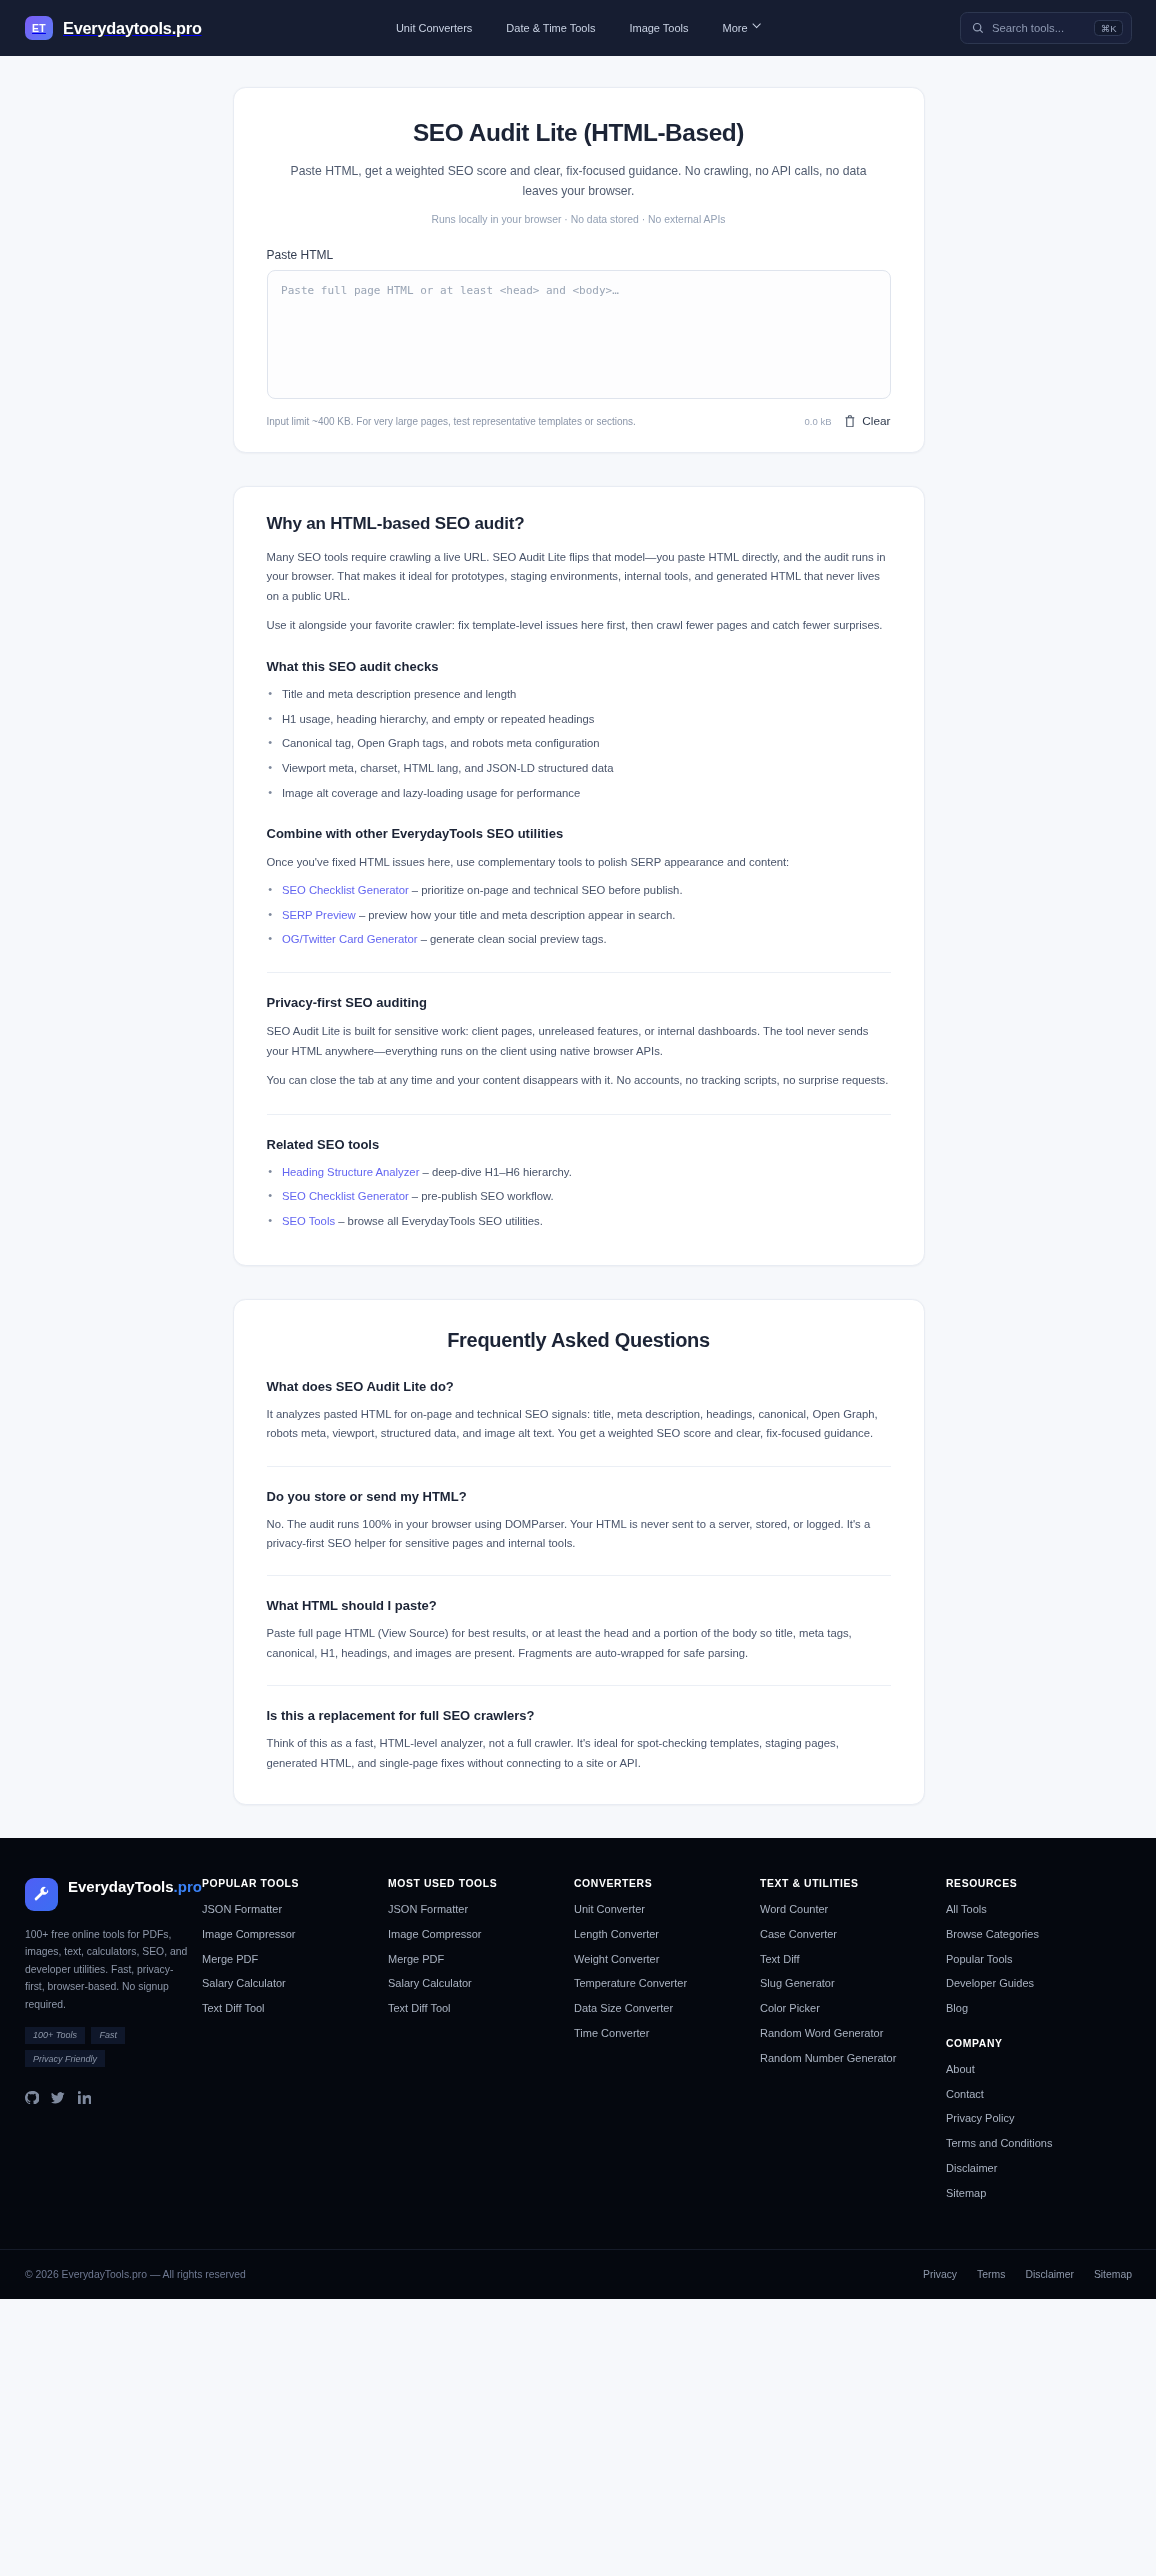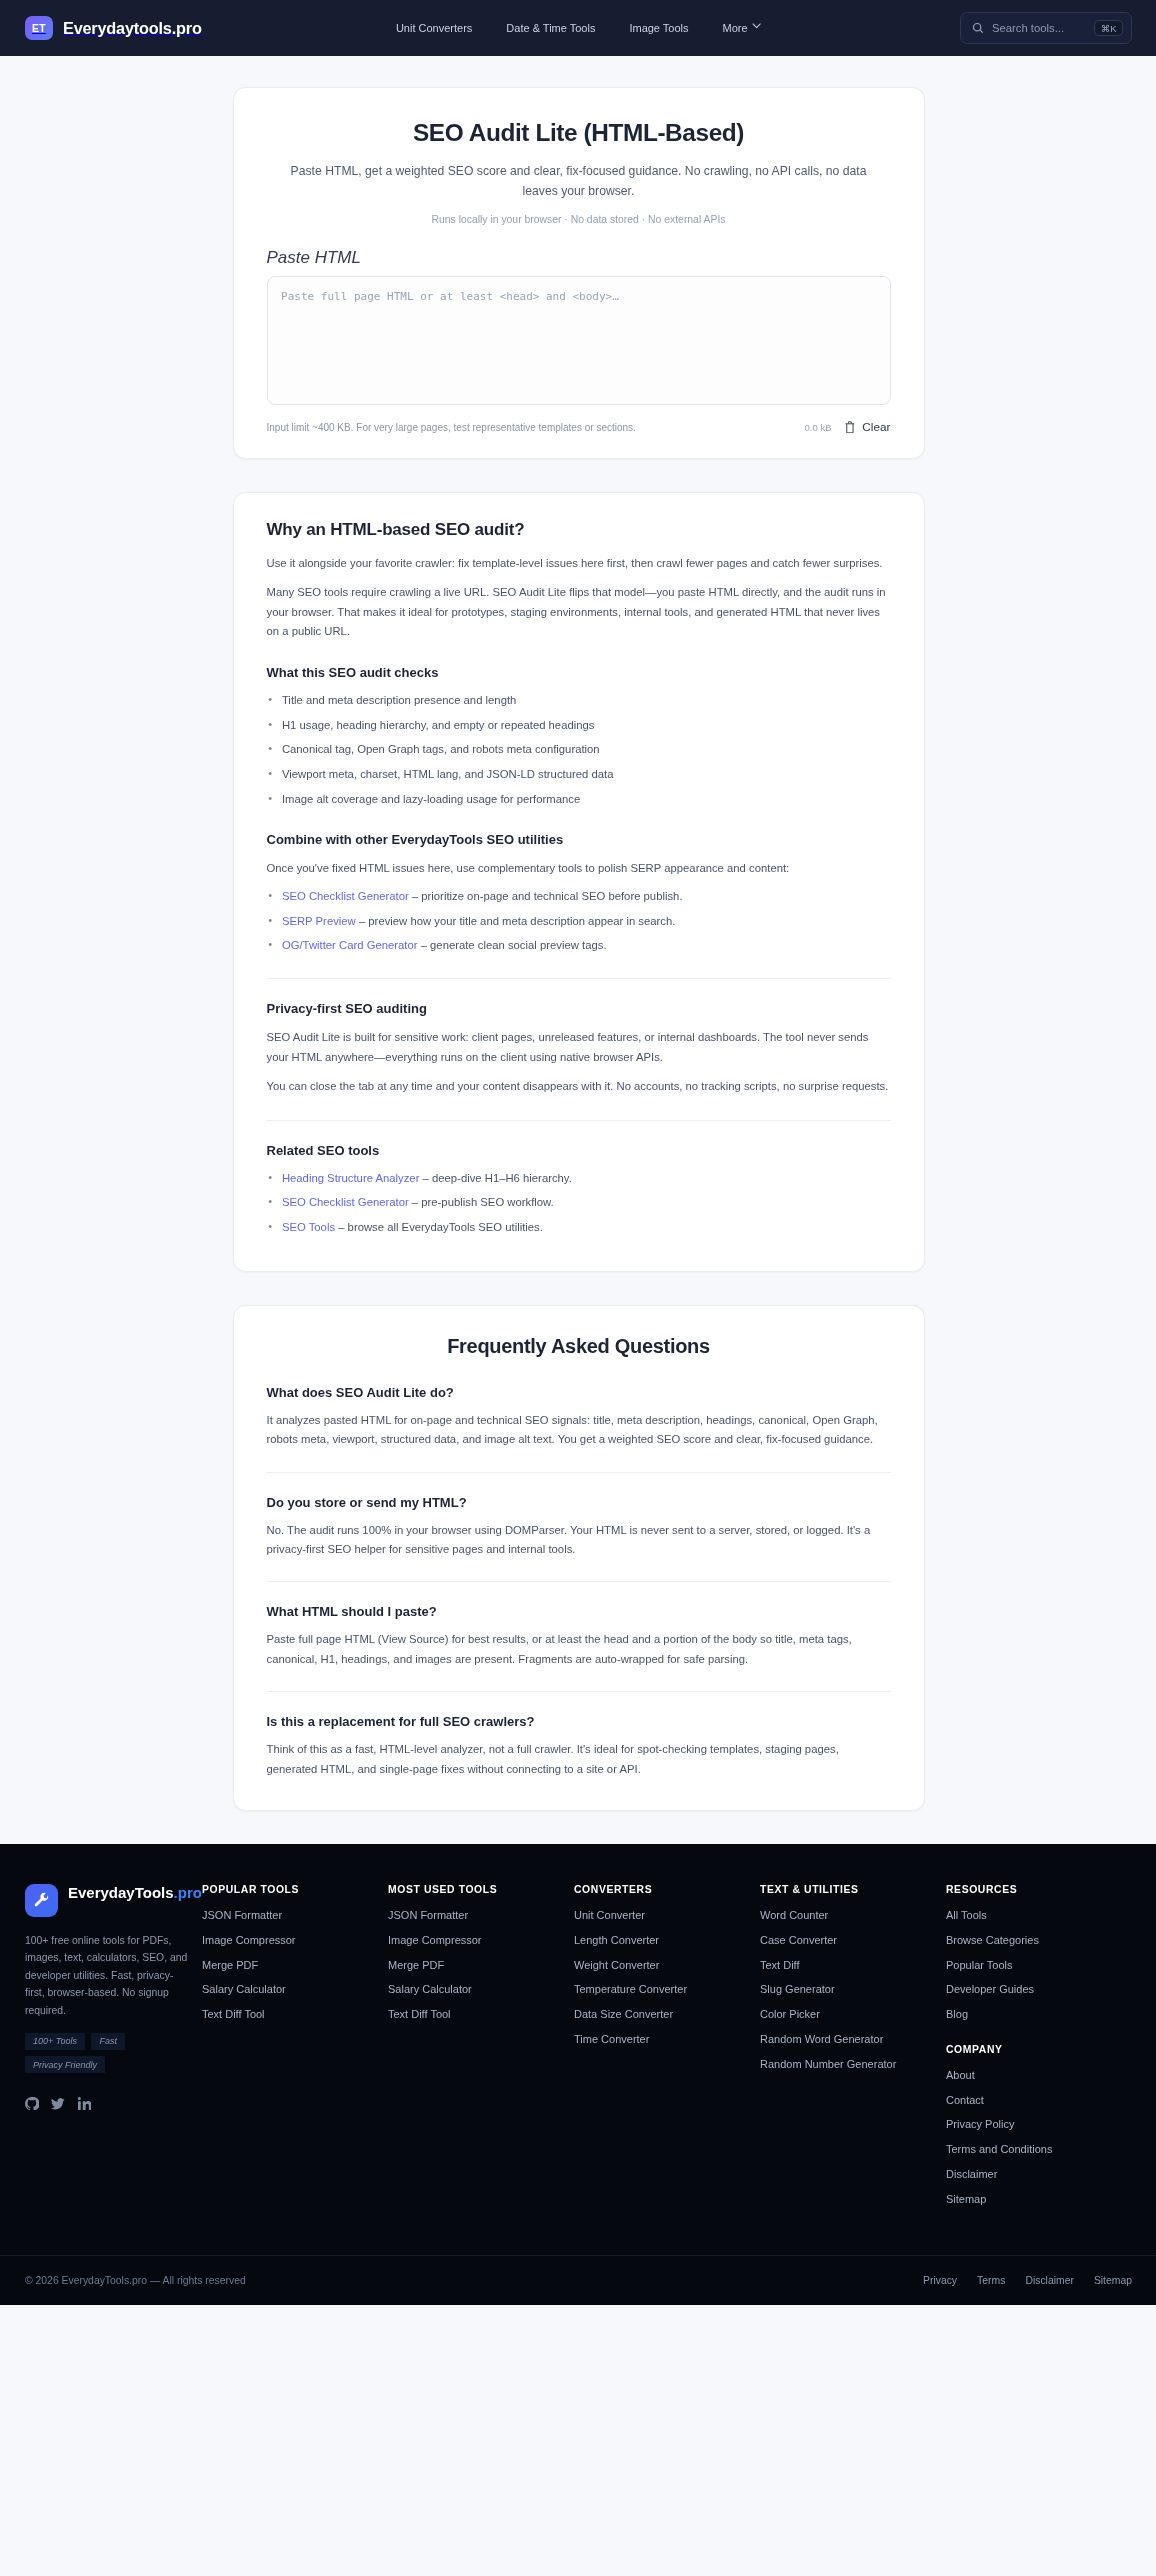--- a/index.html
+++ b/index.html
@@ -75,21 +75,21 @@
   .tool-card { padding: 31px 33px 23.5px; }
   .tool-title {
     text-align: center; font-size: 24.4px; font-weight: bold;
     color: #1c2436; letter-spacing: -0.4px; margin-bottom: 15.4px;
   }
   .tool-sub {
     text-align: center; font-size: 12.2px; color: #515c70;
     line-height: 1.58; max-width: 578px; margin: 0 auto 12.7px;
   }
   .tool-meta { text-align: center; font-size: 10.4px; color: #93a0b4; margin-bottom: 23.5px; }
-  .field-label { font-size: 17px; color: #333d50; margin-bottom: 8.1px; display:block;font-style:italic; }
+  .field-label { font-size: 12px; color: #333d50; margin-bottom: 8.1px; display:block; }
   .html-area {
     width: 100%; height: 129px;
     border: 0.9px solid #dfe4ed; border-radius: 8.1px;
     background: #fdfdfe;
     padding: 12.7px 13.6px;
     font-family: "DejaVu Sans Mono", monospace;
     font-size: 11px; color: #1c2436;
     resize: none; outline: none;
   }
   .html-area::placeholder { color: #9aa5b5; }
@@ -233,22 +233,22 @@
           <path d="M3 3.5 V14 a1 1 0 0 0 1 1 h6 a1 1 0 0 0 1 -1 V3.5"></path>
           <path d="M5.2 3.4 V1.8 a.8 .8 0 0 1 .8 -.8 h2 a.8 .8 0 0 1 .8 .8 V3.4"></path>
         </svg>
         <span>Clear</span>
       </button>
     </div>
   </section>
 
   <section class="card article-card">
     <h2 class="art-h2">Why an HTML-based SEO audit?</h2>
+    <p class="art-p">Many SEO tools require crawling a live URL. SEO Audit Lite flips that model—you paste HTML directly, and the audit runs in your browser. That makes it ideal for prototypes, staging environments, internal tools, and generated HTML that never lives on a public URL.</p>
     <p class="art-p">Use it alongside your favorite crawler: fix template-level issues here first, then crawl fewer pages and catch fewer surprises.</p>
-    <p class="art-p">Many SEO tools require crawling a live URL. SEO Audit Lite flips that model—you paste HTML directly, and the audit runs in your browser. That makes it ideal for prototypes, staging environments, internal tools, and generated HTML that never lives on a public URL.</p>
 
     <div class="sec">
       <h3 class="art-h3">What this SEO audit checks</h3>
       <ul class="art-ul" id="checksList">
           <li>Title and meta description presence and length</li>
           <li>H1 usage, heading hierarchy, and empty or repeated headings</li>
           <li>Canonical tag, Open Graph tags, and robots meta configuration</li>
           <li>Viewport meta, charset, HTML lang, and JSON-LD structured data</li>
           <li>Image alt coverage and lazy-loading usage for performance</li>
         </ul>

